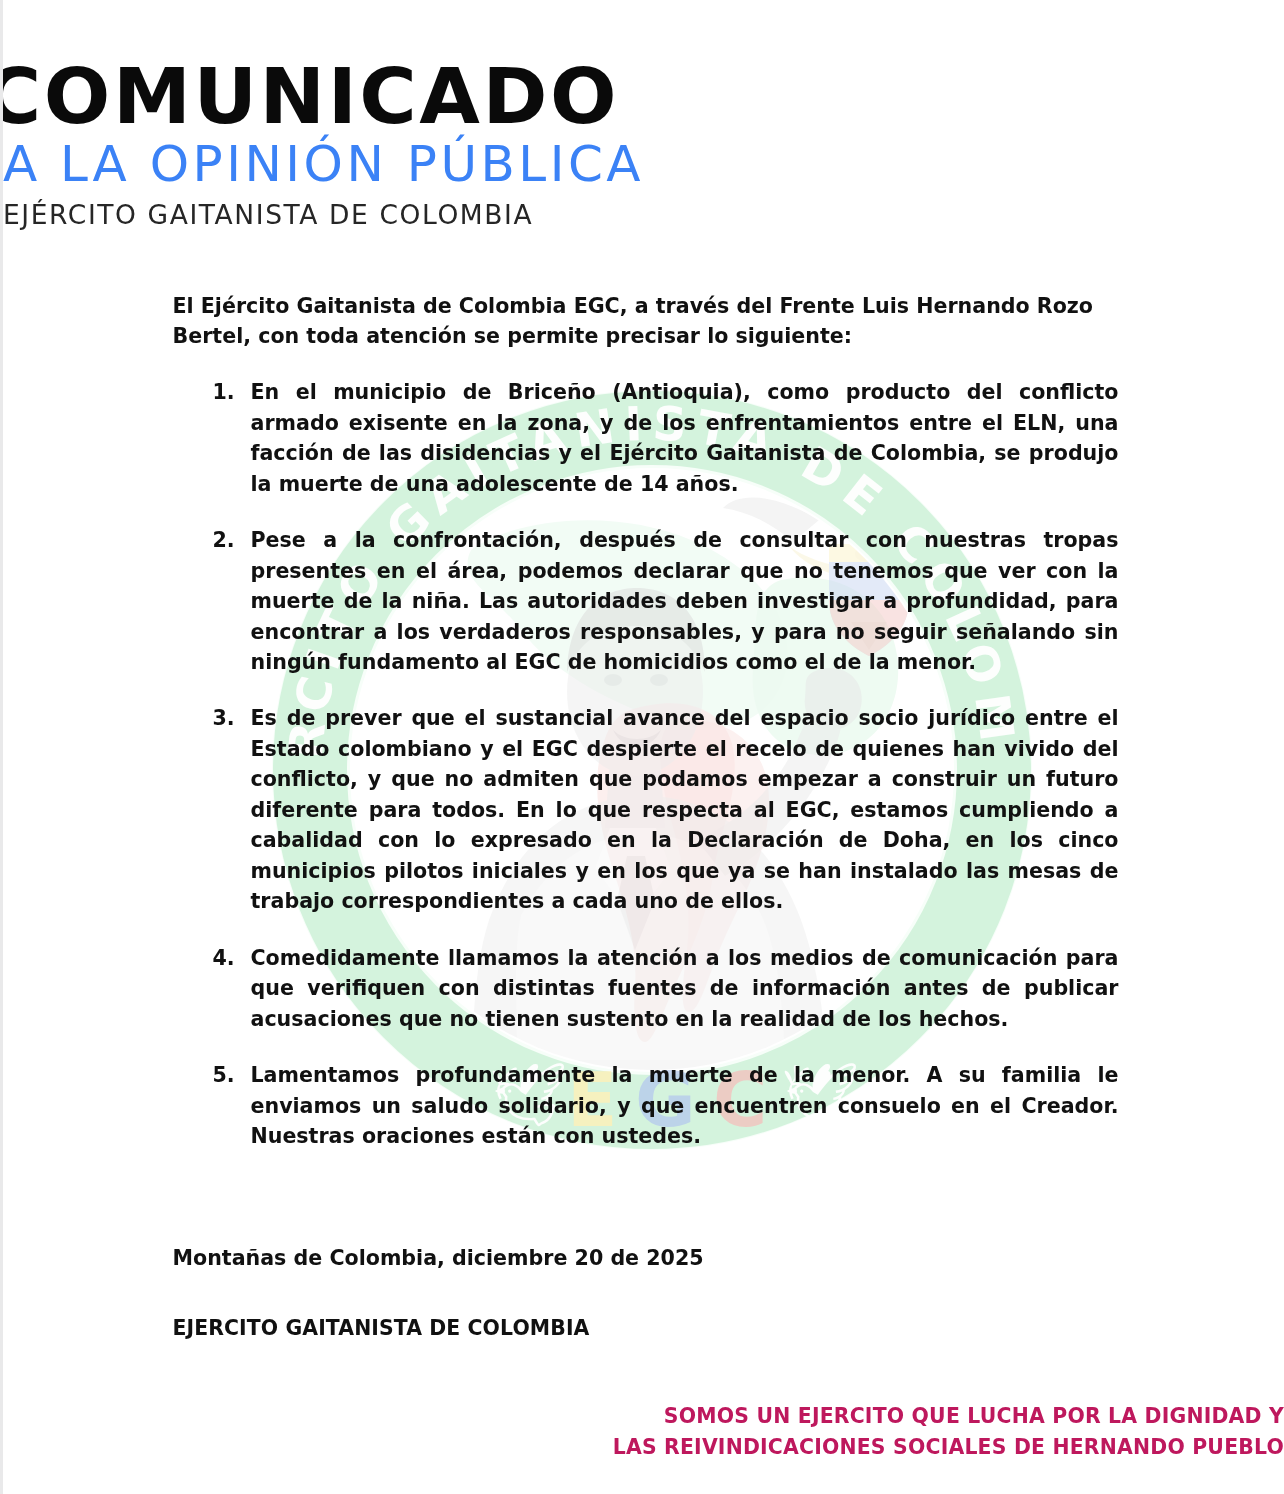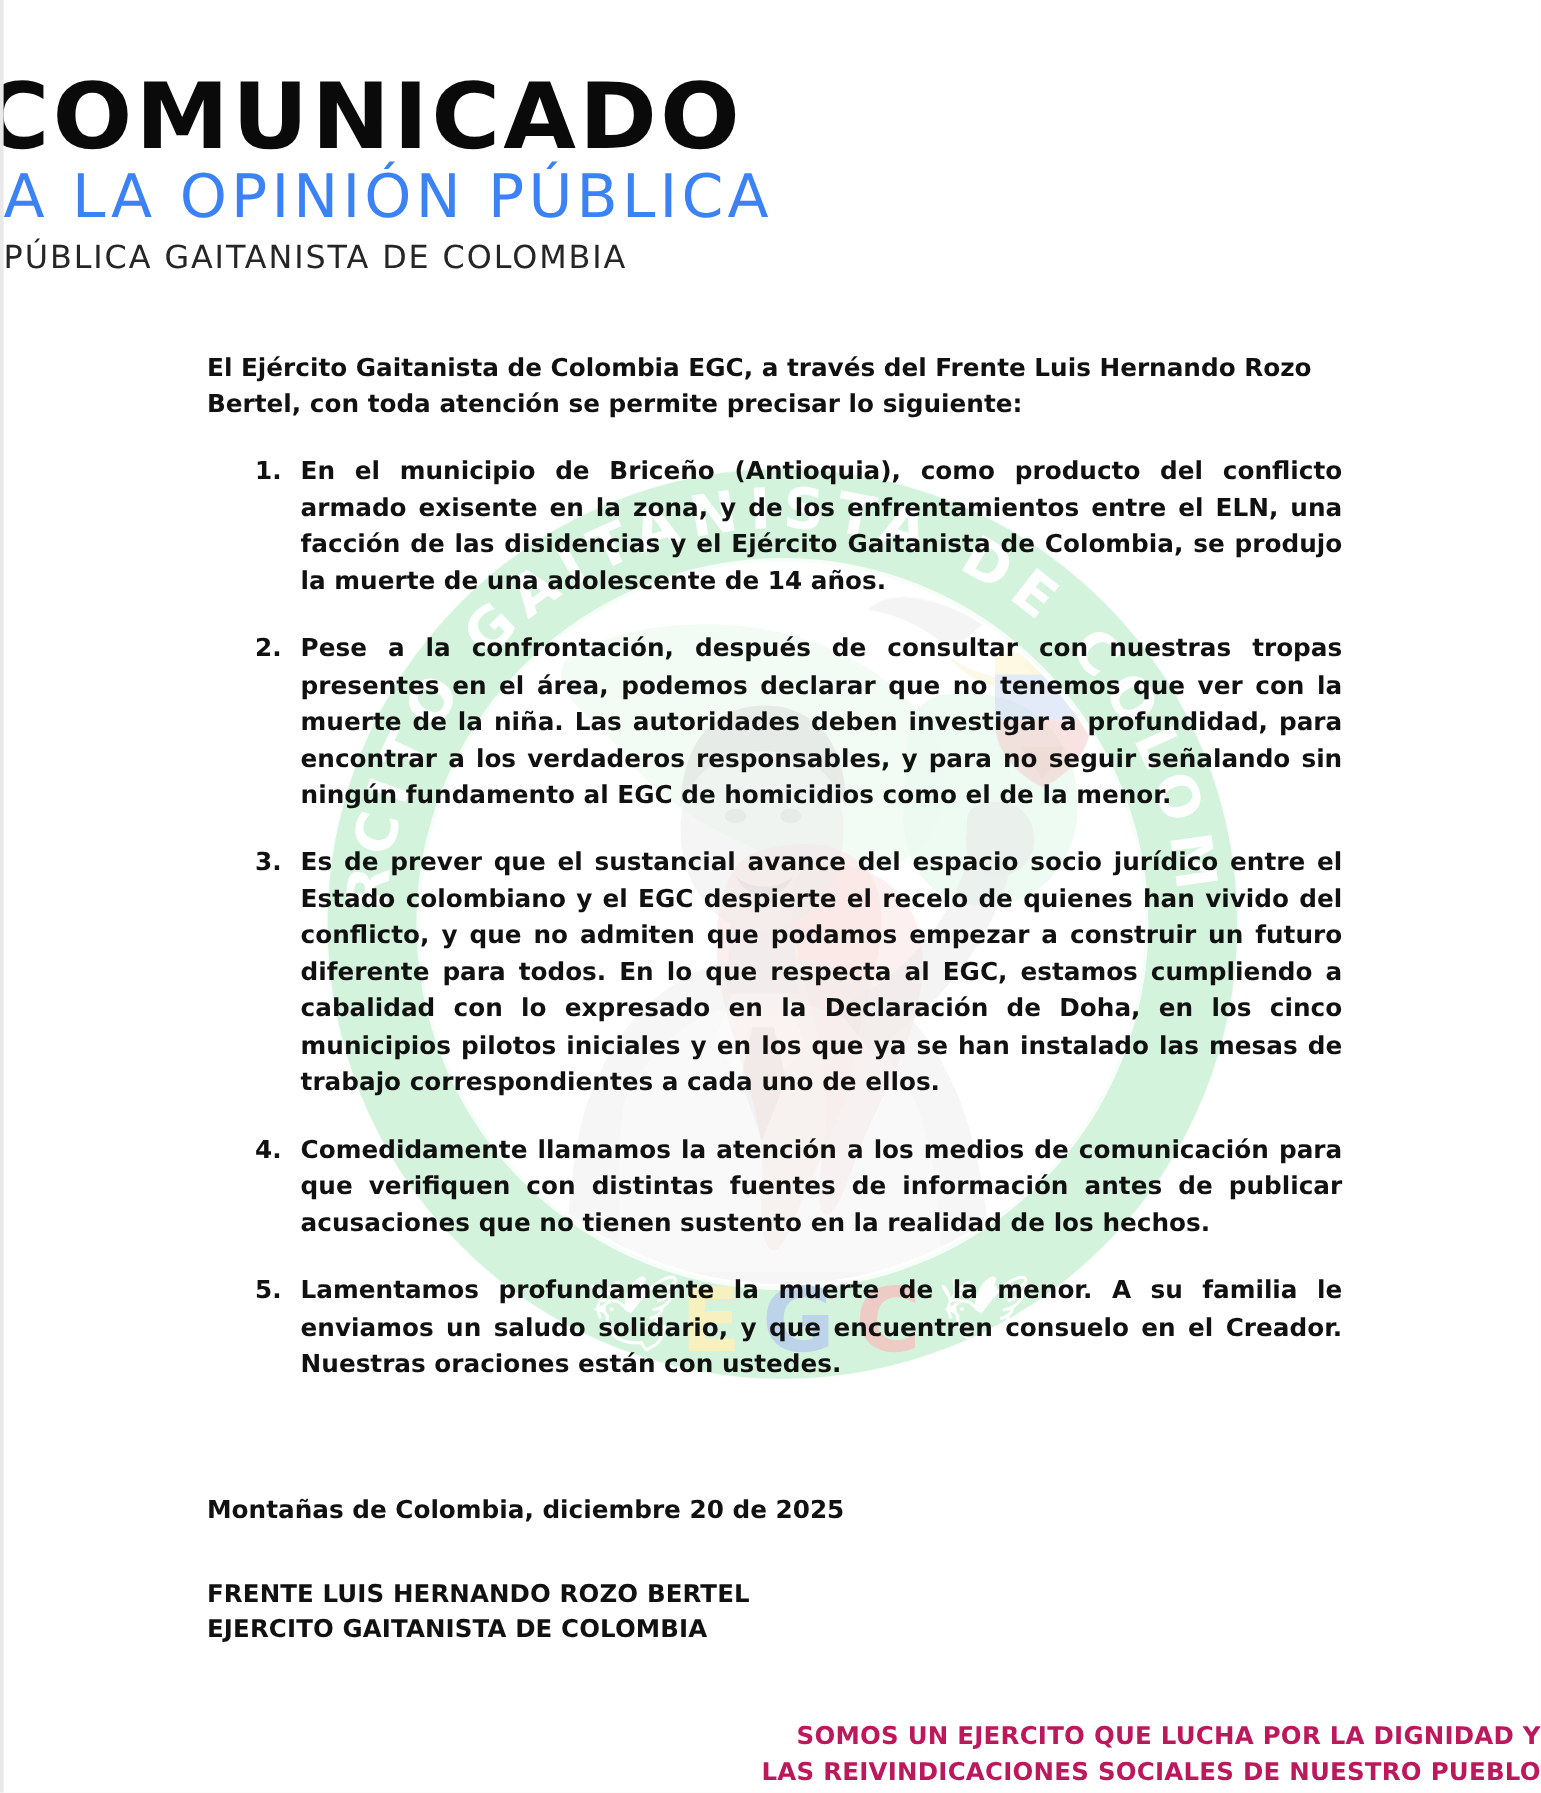--- a/index.html
+++ b/index.html
@@ -245,21 +245,21 @@
         <text x="560" y="816" font-family="DejaVu Sans, sans-serif" font-size="62" fill="#ffffff" opacity="0.95">🕊</text>
       </g>
 
       <rect x="0" y="0" width="862" height="900" fill="#ffffff" opacity="0.62"></rect>
     </svg>
   </div>
 
   <div id="header">
     <div class="hdr-1">COMUNICADO</div>
     <div class="hdr-2">A LA OPINIÓN PÚBLICA</div>
-    <div class="hdr-3">PÚBLICA GAITANISTA DE COLOMBIA</div>
+    <div class="hdr-3">EJÉRCITO GAITANISTA DE COLOMBIA</div>
   </div>
 
   <div id="body-wrap">
 
     <p class="intro">El Ejército Gaitanista de Colombia EGC, a través del Frente Luis Hernando Rozo Bertel, con toda atención se permite precisar lo siguiente:</p>
 
     <ol class="items">
       <li>
         <span class="num">1.</span>
         <span>En el municipio de Briceño (Antioquia), como producto del conflicto armado exisente en la zona,  y de los enfrentamientos entre el ELN, una facción de las disidencias y el Ejército Gaitanista de Colombia, se produjo la muerte de una adolescente de 14 años.</span>
@@ -278,23 +278,22 @@
       </li>
       <li>
         <span class="num">5.</span>
         <span>Lamentamos profundamente la muerte de la menor. A su familia le enviamos un saludo solidario, y que encuentren consuelo en el Creador. Nuestras oraciones están con ustedes.</span>
       </li>
     </ol>
 
     <p class="place-date">Montañas de Colombia, diciembre 20 de 2025</p>
 
     <div class="signature">
-      <div>FRENTE LUIS HERNANDO ROZO BERTEL</div>
       <div>EJERCITO GAITANISTA DE COLOMBIA</div>
     </div>
   </div>
 
   <div class="slogan">
     <div>SOMOS UN EJERCITO QUE LUCHA POR LA DIGNIDAD Y</div>
-    <div>LAS REIVINDICACIONES SOCIALES DE NUESTRO PUEBLO</div>
+    <div>LAS REIVINDICACIONES SOCIALES DE HERNANDO PUEBLO</div>
   </div>
 
 </div>
 
 </body></html>

